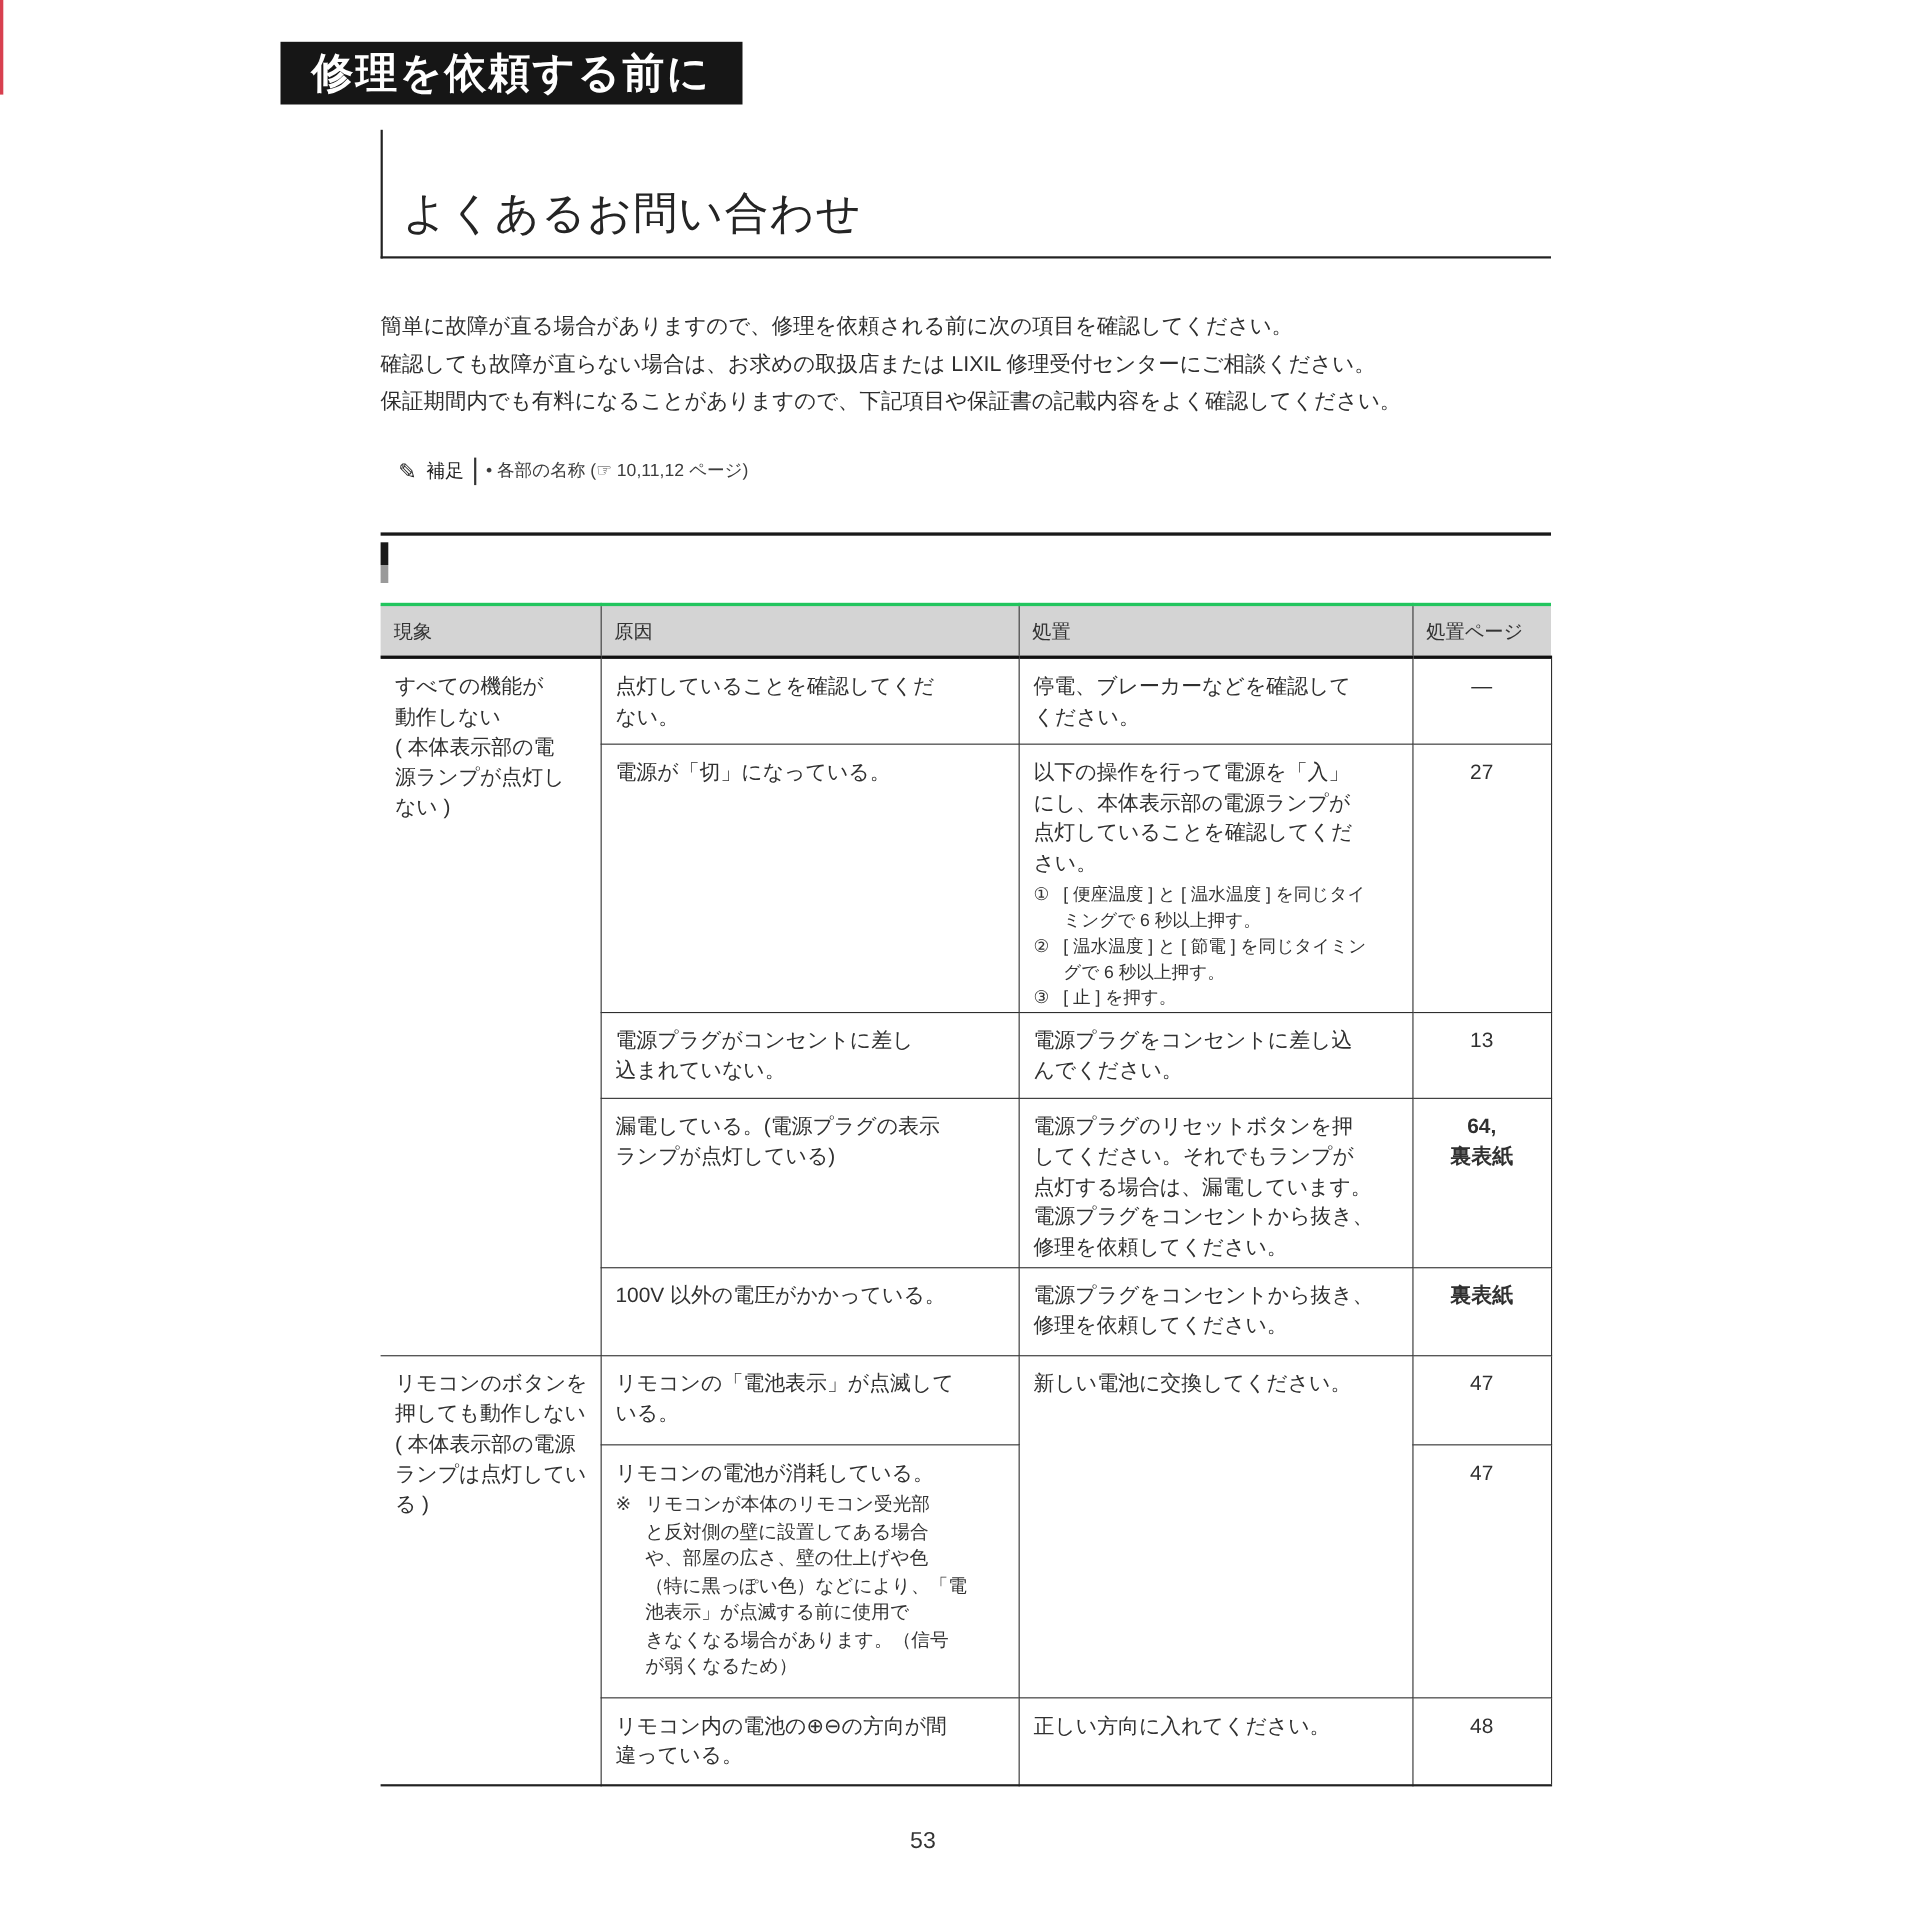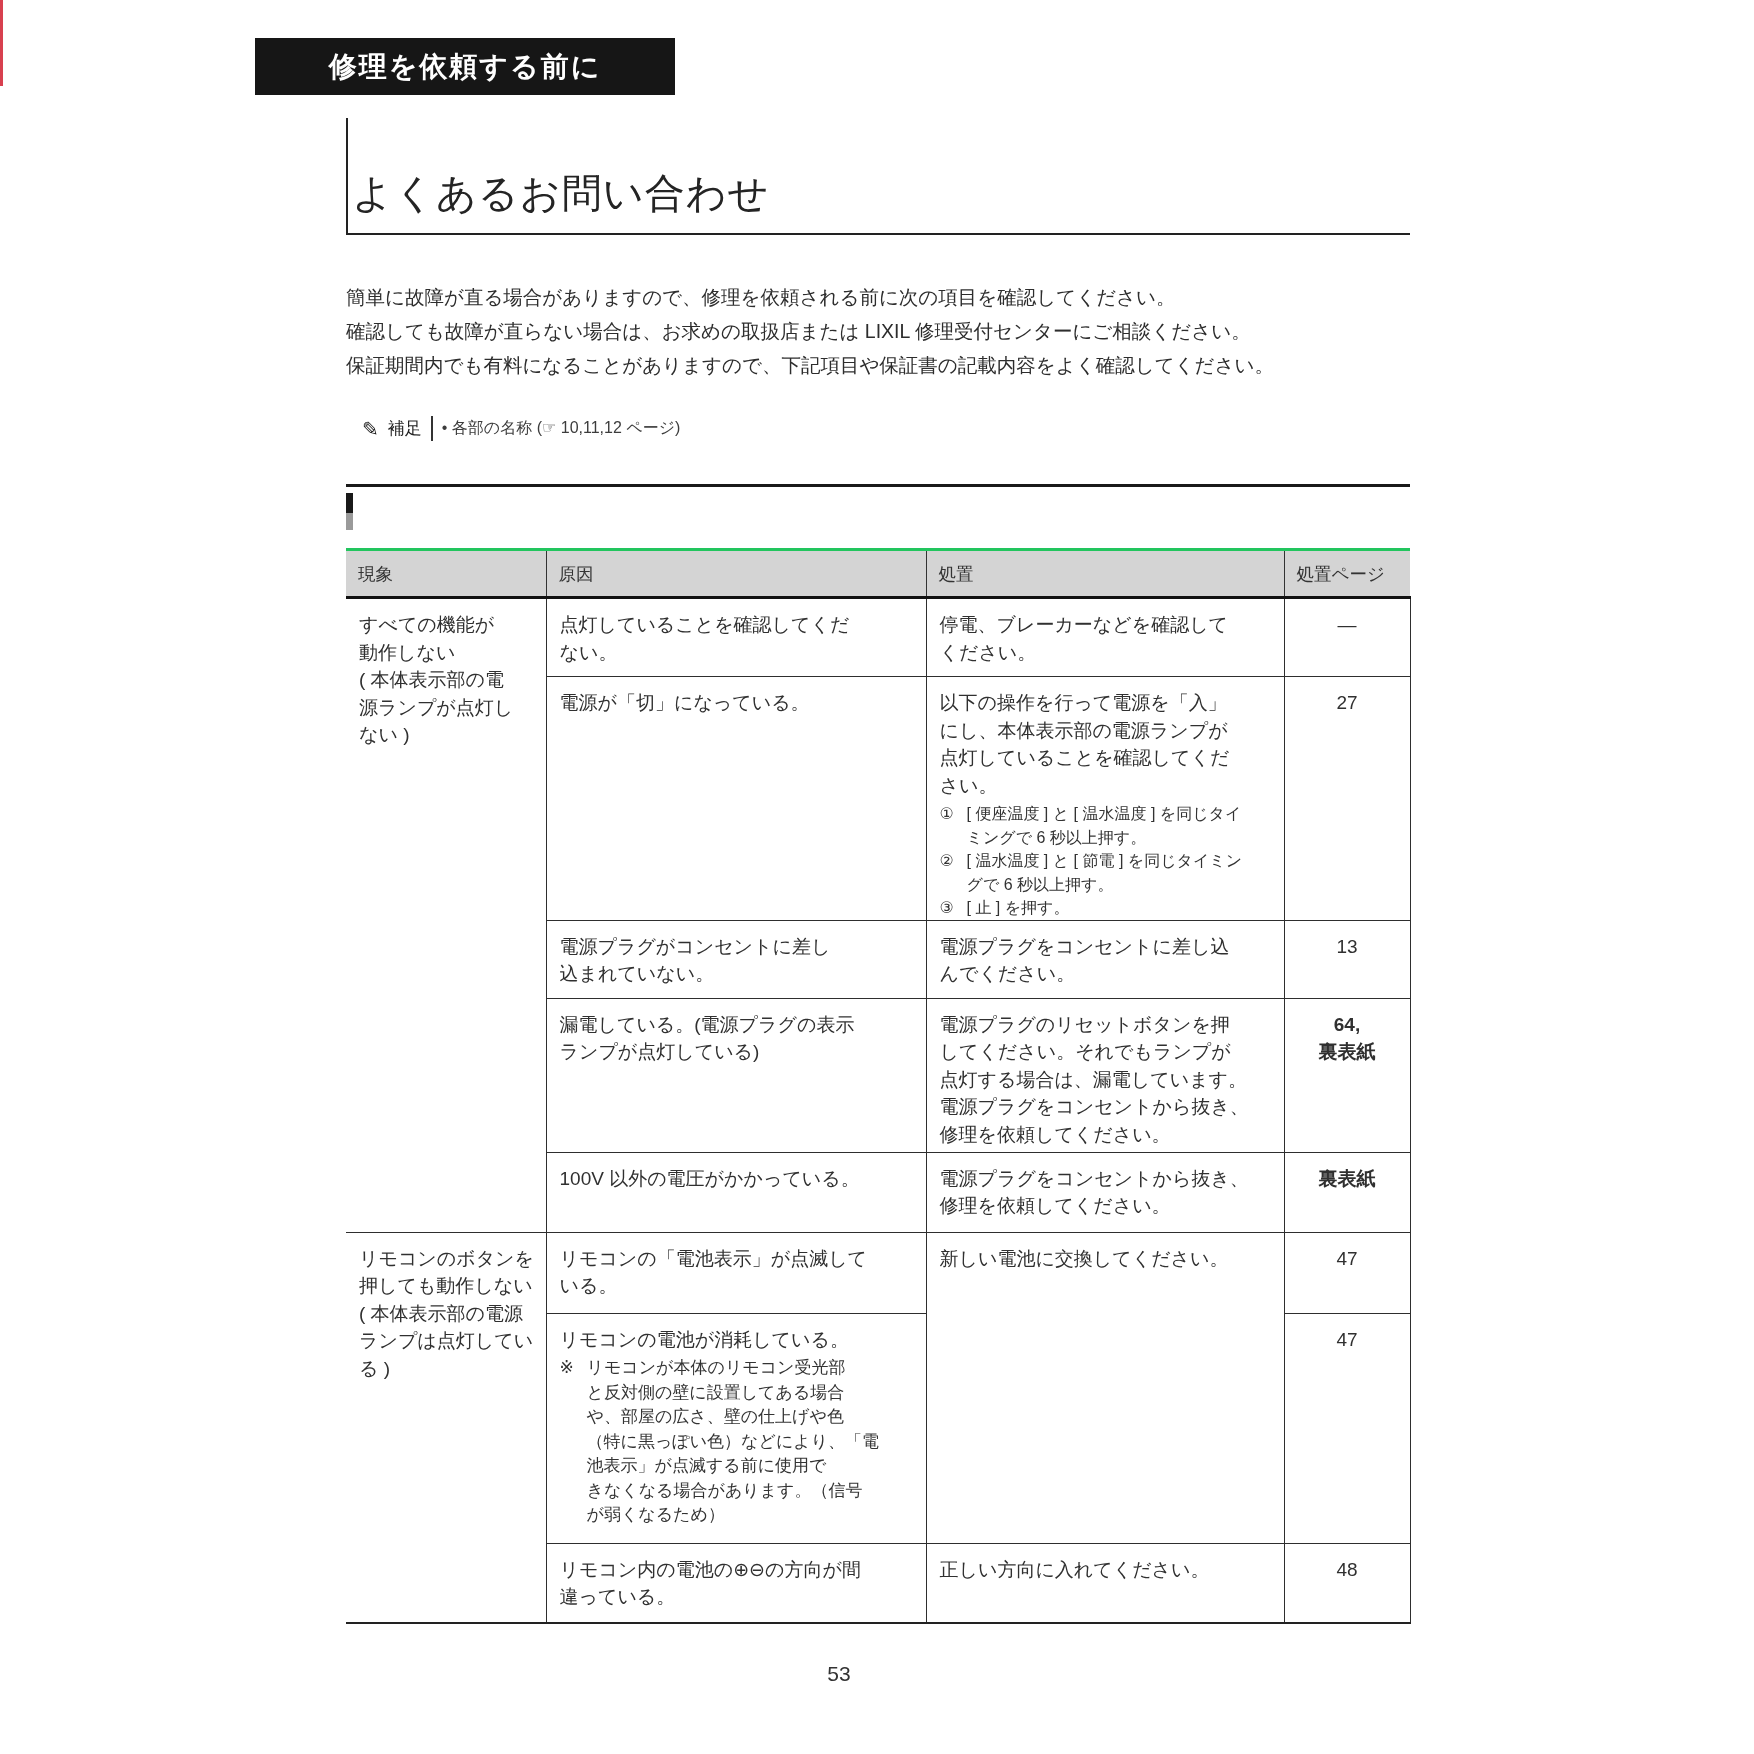--- a/index.html
+++ b/index.html
@@ -14,31 +14,31 @@
   .abs{position:absolute;}
 
   
   #crop-mark{left:0;top:0;width:3px;height:86px;background:#d8404f;}
 
   
   #banner{
     left:255px;top:38px;width:420px;height:57px;
     background:#161616;color:#ffffff;
     display:flex;align-items:center;justify-content:center;
-    font-size:28px;font-weight:bold;letter-spacing:2px;
+    font-size:38px;font-weight:bold;letter-spacing:2px;
   }
 
   
   #title-block{
     left:346px;top:118px;width:1064px;height:117px;
     border-left:2px solid #222;
     border-bottom:2px solid #222;
     box-sizing:border-box;
     display:flex;align-items:flex-end;
-    padding:0 0 12px 4px;
+    padding:0 0 12px 18px;
   }
   #page-title{font-size:40px;font-weight:500;color:#242424;letter-spacing:1px;}
 
   
   #intro{
     left:346px;top:280px;width:1030px;
     font-size:19.5px;line-height:34px;
     white-space:pre-line;color:#2d2d2d;
   }
 

